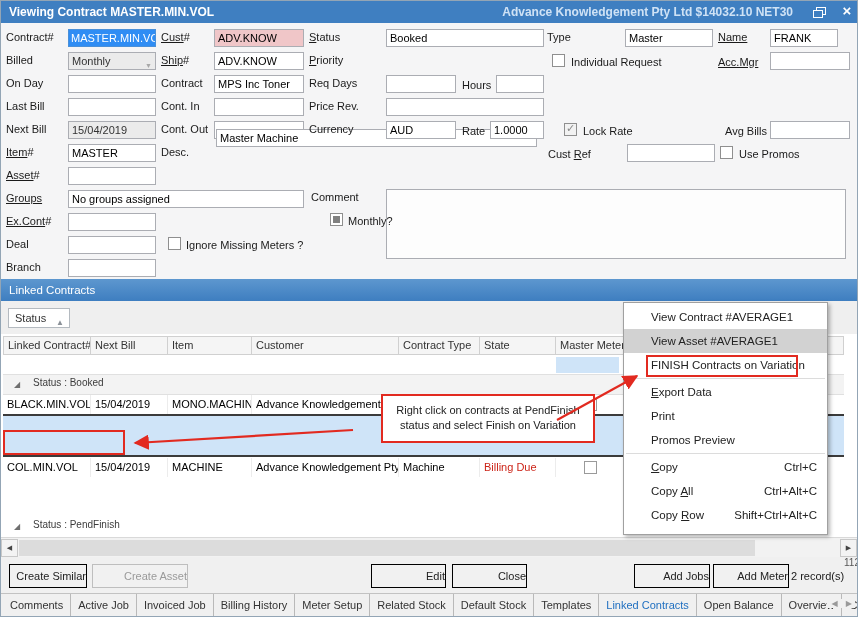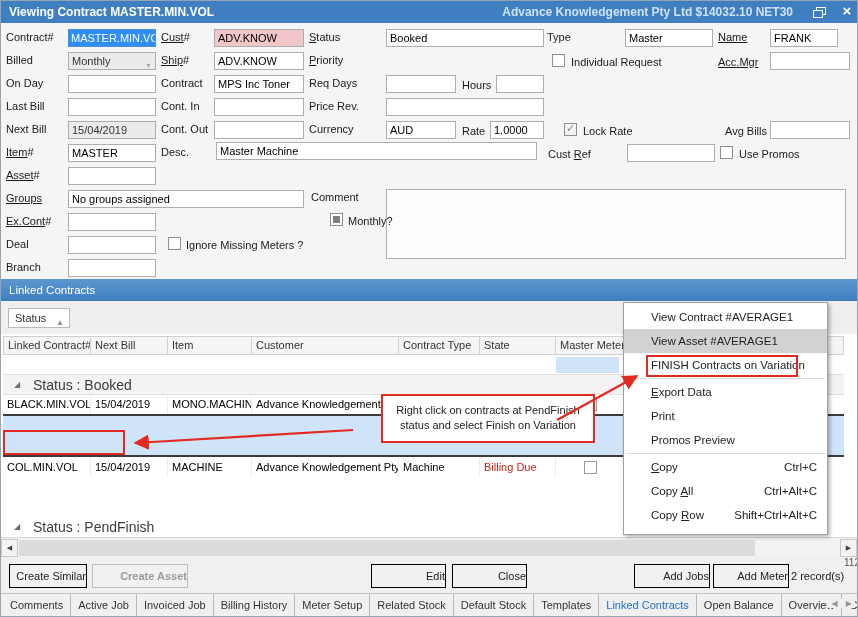--- a/index.html
+++ b/index.html
@@ -33,21 +33,21 @@
   .section-bar{position:absolute;left:0;top:278px;width:100%;height:22px;
        background:linear-gradient(#5d97cf,#3e7ec0);color:#fff;font-size:11.5px;line-height:22px;padding-left:8px;box-sizing:border-box;}
   .groupbar{position:absolute;left:0;top:300px;width:100%;height:33px;background:#efefef;border-bottom:1px solid #d9d9d9;}
   .group-btn{position:absolute;left:7px;top:7px;width:62px;height:20px;background:#fff;border:1px solid #b4bac0;box-sizing:border-box;line-height:18px;padding:0 6px;color:#333;}
   .sort-ico{position:absolute;right:5px;top:5px;font-size:8px;color:#8b9198;}
   .gridarea{position:absolute;left:0;top:333px;width:100%;height:203px;background:#fff;}
   .hc{position:absolute;top:2px;height:19px;background:#f5f5f5;border:1px solid #d0d0d0;border-left:none;box-sizing:border-box;line-height:17px;padding:0 4px;color:#333;white-space:nowrap;overflow:hidden;}
   .cell{position:absolute;height:19px;line-height:18px;padding:0 4px;box-sizing:border-box;border-right:1px solid #ececec;white-space:nowrap;overflow:hidden;color:#000;}
   .grow{position:absolute;left:2px;width:841px;height:19px;background:#f3f3f3;border-top:1px solid #e0e0e0;border-bottom:1px solid #e0e0e0;}
   .gtri{position:absolute;left:11px;top:5px;font-size:8px;color:#6f6f6f;}
-  .gtxt{position:absolute;left:30px;top:2px;font-size:14px;color:#3c3c3c;}
+  .gtxt{position:absolute;left:30px;top:2px;font-size:10px;color:#3c3c3c;}
   .darkline{position:absolute;left:2px;width:841px;height:2px;background:#3b3b3b;}
   .blueband{position:absolute;left:2px;top:82px;width:841px;height:39px;background:#cfe4f8;}
   .rowcb{position:absolute;width:13px;height:13px;background:#fff;border:1px solid #9a9a9a;box-sizing:border-box;}
   .red-box{position:absolute;border:2px solid #e22a20;box-sizing:border-box;z-index:60;}
   
   .menu{position:absolute;left:622px;top:301px;width:205px;height:233px;background:#fff;border:1px solid #a0a0a0;
         box-shadow:2px 2px 4px rgba(0,0,0,.3);box-sizing:border-box;padding-top:2px;z-index:30;font-size:11.5px;}
   .mi{position:relative;height:24px;line-height:24px;padding-left:27px;color:#222;white-space:nowrap;}
   .mi.hl{background:#d2d2d2;}
   .mi .short{position:absolute;right:10px;top:0;}
@@ -56,21 +56,21 @@
   .callout{position:absolute;left:353px;top:393px;width:214px;height:49px;background:#fff;border:2px solid #e22a20;
            box-sizing:border-box;text-align:center;padding-top:7px;line-height:15px;color:#222;z-index:35;margin-left:27px;}
   #arrows{position:absolute;left:0;top:0;width:858px;height:617px;pointer-events:none;z-index:65;}
   
   .hscroll{position:absolute;left:0;top:536px;width:100%;height:20px;background:#f2f2f2;border-top:1px solid #d9d9d9;box-sizing:border-box;}
   .sbtn{position:absolute;top:1px;width:17px;height:18px;background:#f3f3f3;border:1px solid #c8c8c8;box-sizing:border-box;text-align:center;line-height:16px;font-size:7px;color:#444;}
   .sthumb{position:absolute;left:18px;top:2px;width:736px;height:16px;background:#dcdcdc;}
   .btnrow{position:absolute;left:0;top:556px;width:100%;height:36px;background:#f0f0f0;}
   .btn{position:absolute;top:7px;height:24px;background:#f1f1f1;border:1px solid #000000;box-sizing:border-box;
        text-align:right;line-height:22px;color:#222;}
-  .btn.disabled{color:#9a9a9a;border-color:#bebebe;font-weight:bold;}
+  .btn.disabled{color:#9a9a9a;border-color:#bebebe;}
   .records{position:absolute;left:790px;top:13px;white-space:nowrap;}
   .corner-num{position:absolute;left:843px;top:0;font-size:10px;color:#555;}
   .tabbar{position:absolute;left:0;top:592px;width:100%;height:25px;background:#f0f0f0;border-top:1px solid #c2c2c2;box-sizing:border-box;display:flex;align-items:stretch;overflow:hidden;}
   .tab{flex:0 0 auto;padding:0 7px;line-height:23px;border-right:1px solid #b9b9b9;color:#333;white-space:nowrap;}
   .tab.active{color:#1f6fc0;}
   .tab-arrows{position:absolute;right:2px;top:598px;font-size:8px;color:#999;letter-spacing:3px;z-index:5;background:#f0f0f0;padding-left:4px;}
   .bluepatch{position:absolute;left:555px;top:23px;width:63px;height:16px;background:#cfe4f8;}
 </style>
 </head>
 <body>
@@ -116,21 +116,21 @@
   <div class="lbl" style="left:160px;top:76px"><span>Contract</span></div>
   <div class="lbl" style="left:160px;top:99px"><span>Cont. In</span></div>
   <div class="lbl" style="left:160px;top:122px"><span>Cont. Out</span></div>
   <div class="lbl" style="left:160px;top:145px"><span>Desc.</span></div>
 
   <div class="fld pink" style="left:213px;top:28px;width:90px">ADV.KNOW</div>
   <div class="fld" style="left:213px;top:51px;width:90px">ADV.KNOW</div>
   <div class="fld" style="left:213px;top:74px;width:90px">MPS Inc Toner</div>
   <div class="fld" style="left:213px;top:97px;width:90px"></div>
   <div class="fld" style="left:213px;top:120px;width:90px"></div>
-  <div class="fld" style="left:215px;top:141px;width:321px">Master Machine</div>
+  <div class="fld" style="left:215px;top:128px;width:321px">Master Machine</div>
 
   <div class="lbl" style="left:308px;top:30px"><span class="u">S</span><span>tatus</span></div>
   <div class="lbl" style="left:308px;top:53px"><span class="u">P</span><span>riority</span></div>
   <div class="lbl" style="left:308px;top:76px"><span>Req Days</span></div>
   <div class="lbl" style="left:308px;top:99px"><span>Price Rev.</span></div>
   <div class="lbl" style="left:308px;top:122px"><span>Currency</span></div>
 
   <div class="fld" style="left:385px;top:28px;width:158px">Booked</div>
   <div class="fld" style="left:385px;top:74px;width:70px"></div>
   <div class="lbl" style="left:461px;top:78px"><span>Hours</span></div>

